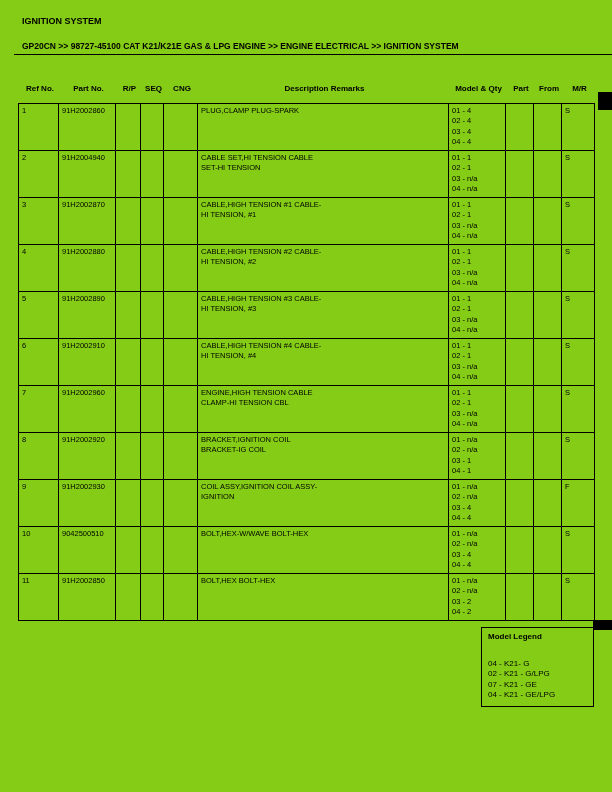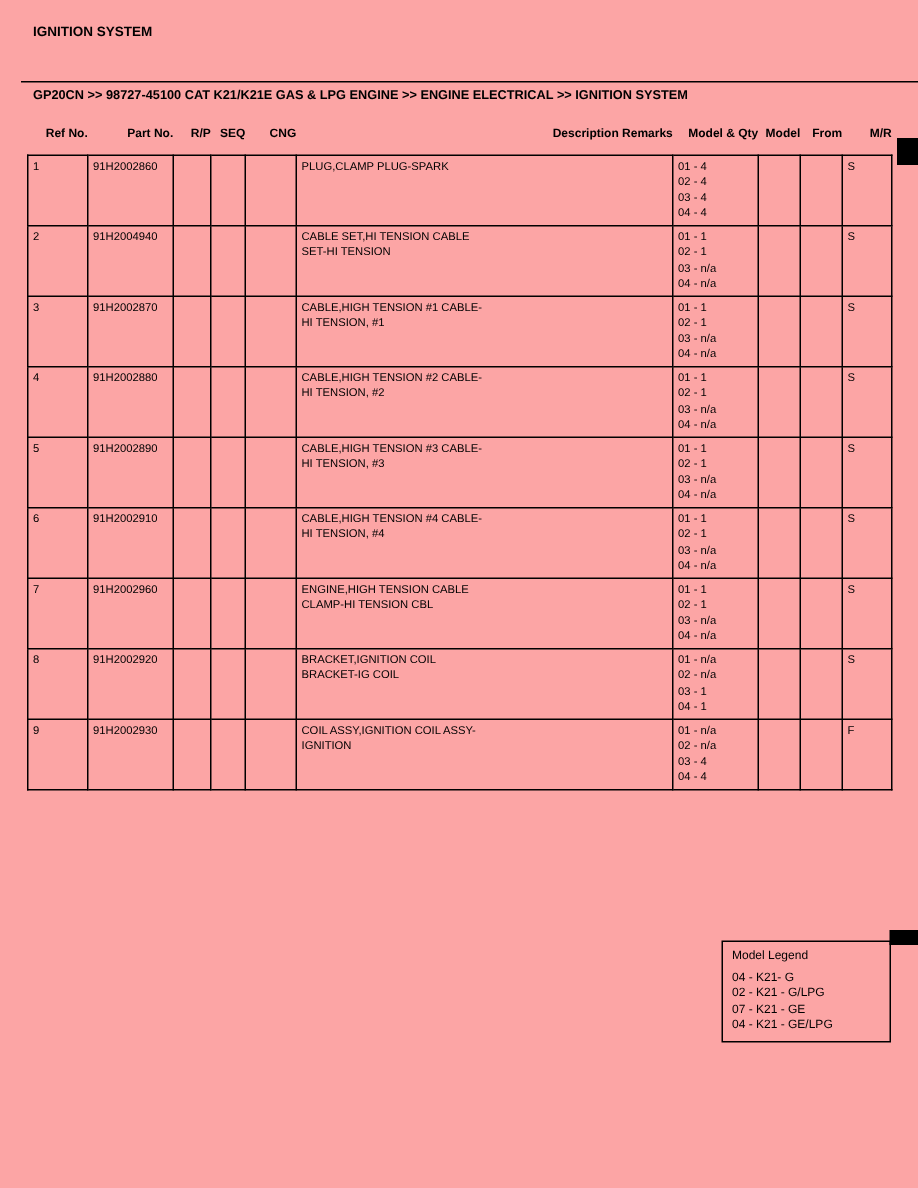--- a/index.html
+++ b/index.html
@@ -1,36 +1,36 @@
 <!DOCTYPE html>
 <html><head>
 <meta charset="utf-8">
 <style>
   * { box-sizing: border-box; margin: 0; padding: 0; }
   html, body { background: #ffffff; }
   .page {
     position: relative;
     width: 612px;
     height: 792px;
-    background: #fca5a5;
+    background: #84cc16;
     color: #000000;
     font-family: "Liberation Sans", sans-serif;
     overflow: hidden;
   }
   .doc-title {
     position: absolute;
     left: 22px;
     top: 16px;
     font-size: 9px;
     font-weight: bold;
   }
   .breadcrumb {
     position: absolute;
     left: 22px;
-    top: 58px;
+    top: 41px;
     font-size: 8.5px;
     font-weight: bold;
   }
   .top-rule {
     position: absolute;
     left: 14px;
     right: 0;
     top: 54px;
     border-top: 1px solid #000000;
   }
@@ -54,21 +54,21 @@
     position: absolute;
     left: 18px;
     top: 84px;
     width: 576px;
     border-collapse: collapse;
     table-layout: fixed;
   }
   table.parts th {
     font-size: 8px;
     font-weight: bold;
-    text-align: right;
+    text-align: center;
     vertical-align: top;
     padding: 0 0 0 3px;
     height: 19px;
     border: none;
     margin-top: 44px;
   }
   table.parts td {
     border: 1px solid #000000;
     font-size: 7.5px;
     line-height: 10.5px;
@@ -81,22 +81,22 @@
     position: absolute;
     left: 481px;
     top: 627px;
     width: 113px;
     border: 1px solid #000000;
     padding: 4px 6px 5px 6px;
     font-size: 8px;
     line-height: 10.5px;
   }
   .legend-title {
-    font-weight: normal;
-    margin-bottom: 4px;
+    font-weight: bold;
+    margin-bottom: 16px;
   }
 </style>
 </head>
 <body>
 
 <div class="page">
 
   <div class="doc-title">IGNITION SYSTEM</div>
 
   <div class="breadcrumb">GP20CN &gt;&gt; 98727-45100 CAT K21/K21E GAS &amp; LPG ENGINE &gt;&gt; ENGINE ELECTRICAL &gt;&gt; IGNITION SYSTEM</div>
@@ -121,21 +121,21 @@
     </colgroup>
     <thead>
       <tr>
         <th>Ref No.</th>
         <th>Part No.</th>
         <th>R/P</th>
         <th>SEQ</th>
         <th>CNG</th>
         <th>Description Remarks</th>
         <th>Model &amp; Qty</th>
-        <th>Model</th>
+        <th>Part</th>
         <th>From</th>
         <th>M/R</th>
       </tr>
     </thead>
     <tbody>
     <tr>
       <td>1</td>
       <td>91H2002860</td>
       <td></td>
       <td></td>
@@ -279,21 +279,51 @@
 IGNITION</td>
       <td class="c-qty-cell">01 - n/a
 02 - n/a
 03 - 4
 04 - 4</td>
       <td></td>
       <td></td>
       <td>F</td>
     </tr>
 
-
+    <tr>
+      <td>10</td>
+      <td>9042500510</td>
+      <td></td>
+      <td></td>
+      <td></td>
+      <td class="c-desc-cell">BOLT,HEX-W/WAVE BOLT-HEX</td>
+      <td class="c-qty-cell">01 - n/a
+02 - n/a
+03 - 4
+04 - 4</td>
+      <td></td>
+      <td></td>
+      <td>S</td>
+    </tr>
+
+    <tr>
+      <td>11</td>
+      <td>91H2002850</td>
+      <td></td>
+      <td></td>
+      <td></td>
+      <td class="c-desc-cell">BOLT,HEX BOLT-HEX</td>
+      <td class="c-qty-cell">01 - n/a
+02 - n/a
+03 - 2
+04 - 2</td>
+      <td></td>
+      <td></td>
+      <td>S</td>
+    </tr>
   </tbody>
   </table>
 
   <div class="legend">
     <div class="legend-title">Model Legend</div>
     <div class="legend-item">04 - K21- G</div>
     <div class="legend-item">02 - K21 - G/LPG</div>
     <div class="legend-item">07 - K21 - GE</div>
     <div class="legend-item">04 - K21 - GE/LPG</div>
   </div>

